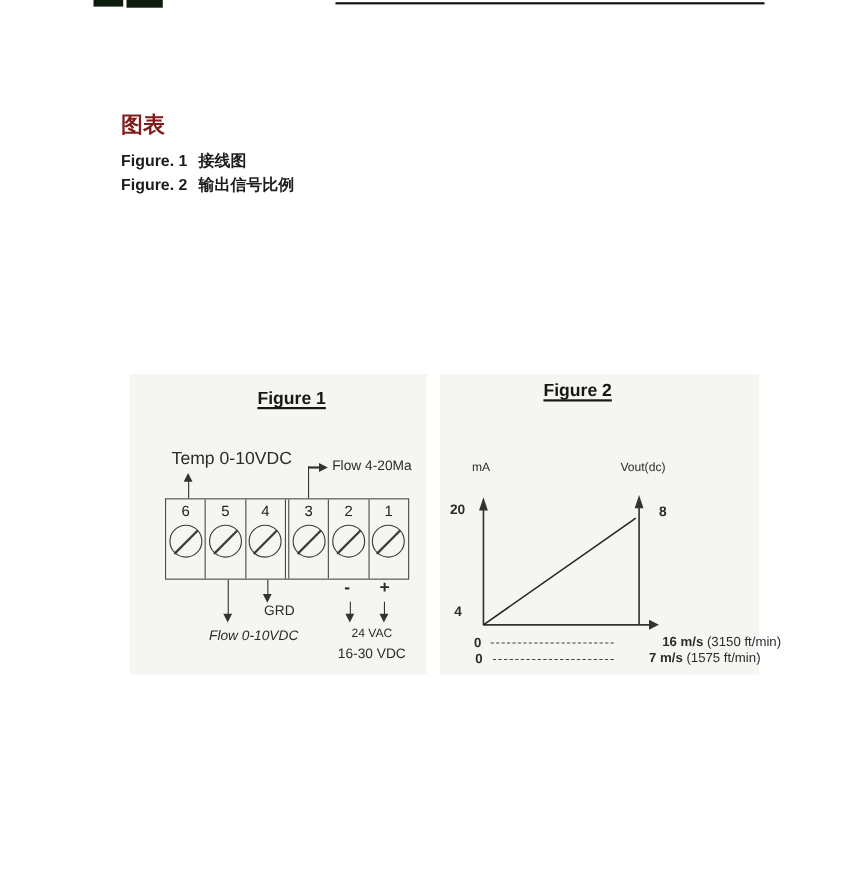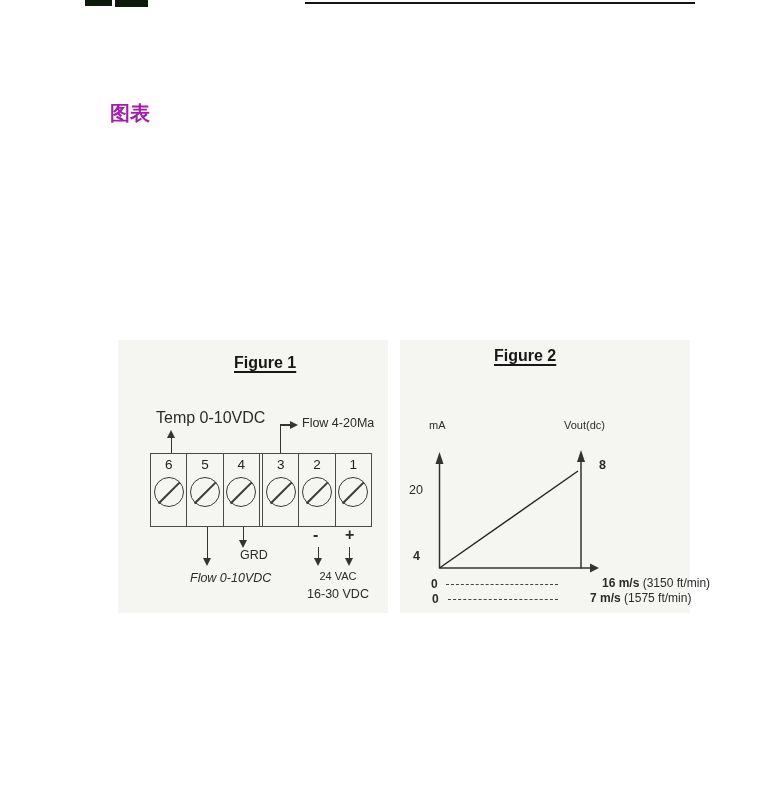--- a/index.html
+++ b/index.html
@@ -7,21 +7,21 @@
   body { font-family:"Liberation Sans","DejaVu Sans",sans-serif; color:#222; }
   .page { position:relative; width:781px; height:806px; background:#ffffff; overflow:hidden; }
 
   
   .logo-frag { position:absolute; left:85px; top:0; width:63px; height:7px; }
   .logo-frag .seg1 { position:absolute; left:0; top:0; width:27px; height:6px; background:#0d1b0d; }
   .logo-frag .seg2 { position:absolute; left:30px; top:0; width:33px; height:7px; background:#0d1b0d; }
   .header-rule { position:absolute; left:305px; top:2px; width:390px; height:2px; background:#141414; }
 
   
-  .section-title { position:absolute; left:110px; top:100px; font-size:20px; font-weight:bold; color:#a21caf; }
+  .section-title { position:absolute; left:110px; top:100px; font-size:20px; font-weight:bold; color:#7f1d1d; }
   .fig-list { position:absolute; left:110px; top:136px; font-size:14.5px; font-weight:bold; color:#1c1c1c; }
   .fig-list .row { height:22px; line-height:22px; white-space:nowrap; }
   .fig-list .lbl { margin-right:10px; }
 
   
   .panel { position:absolute; background:#f5f5f2; }
   #fig1 { left:118px; top:340px; width:270px; height:273px; }
   #fig2 { left:400px; top:340px; width:290px; height:273px; }
   .fig-title { position:absolute; font-size:16px; font-weight:bold; color:#171717;
                text-decoration:underline; text-decoration-thickness:2px; text-underline-offset:3px; white-space:nowrap; }
@@ -58,20 +58,28 @@
 <div class="page">
 
   <div class="logo-frag">
     <div class="seg1"></div>
     <div class="seg2"></div>
   </div>
   <div class="header-rule"></div>
 
   <div class="section-title">图表</div>
 
+  <div class="fig-list">
+    <div class="row">
+      <span class="lbl">Figure. 1</span><span>接线图</span>
+    </div>
+    <div class="row">
+      <span class="lbl">Figure. 2</span><span>输出信号比例</span>
+    </div>
+  </div>
 
   <div class="panel" id="fig1">
     <div class="fig-title" style="left:116px; top:14px;">Figure 1</div>
 
     <div class="slabel" style="left:38px; top:69px; font-size:16px;">Temp 0-10VDC</div>
     <div class="ah-up" style="left:49px; top:90px;"></div>
     <div class="vline" style="left:52.5px; top:97px; height:16px;"></div>
 
     <div class="slabel" style="left:184px; top:76px; font-size:12.5px;">Flow 4-20Ma</div>
     <div class="vline" style="left:161.5px; top:84px; height:29px;"></div>
@@ -134,21 +142,21 @@
     <div class="slabel" style="left:220px; top:230px; transform:translateX(-50%); font-size:11px;">24 VAC</div>
     <div class="slabel" style="left:220px; top:247px; transform:translateX(-50%); font-size:12.5px;">16-30 VDC</div>
   </div>
 
   <div class="panel" id="fig2">
     <div class="fig-title" style="left:94px; top:7px;">Figure 2</div>
 
     <div class="slabel" style="left:29px; top:79px; font-size:11px;">mA</div>
     <div class="slabel" style="left:164px; top:79px; font-size:11px;">Vout(dc)</div>
 
-    <div class="slabel" style="left:9px; top:116px; font-size:12.5px; font-weight:normal;margin-top:27px;">20</div>
+    <div class="slabel" style="left:9px; top:116px; font-size:12.5px; font-weight:bold;">20</div>
     <div class="slabel" style="left:13px; top:209px; font-size:12.5px; font-weight:bold;">4</div>
     <div class="slabel" style="left:199px; top:118px; font-size:12.5px; font-weight:bold;">8</div>
 
     <svg width="290" height="273" viewBox="0 0 290 273">
 
       <line x1="39.5" y1="123" x2="39.5" y2="228.5" stroke="#333" stroke-width="1.5"></line>
       <polygon points="35.5,124 43.5,124 39.5,112" fill="#333"></polygon>
 
       <line x1="181" y1="121" x2="181" y2="228.5" stroke="#333" stroke-width="1.5"></line>
       <polygon points="177,122 185,122 181,110" fill="#333"></polygon>

